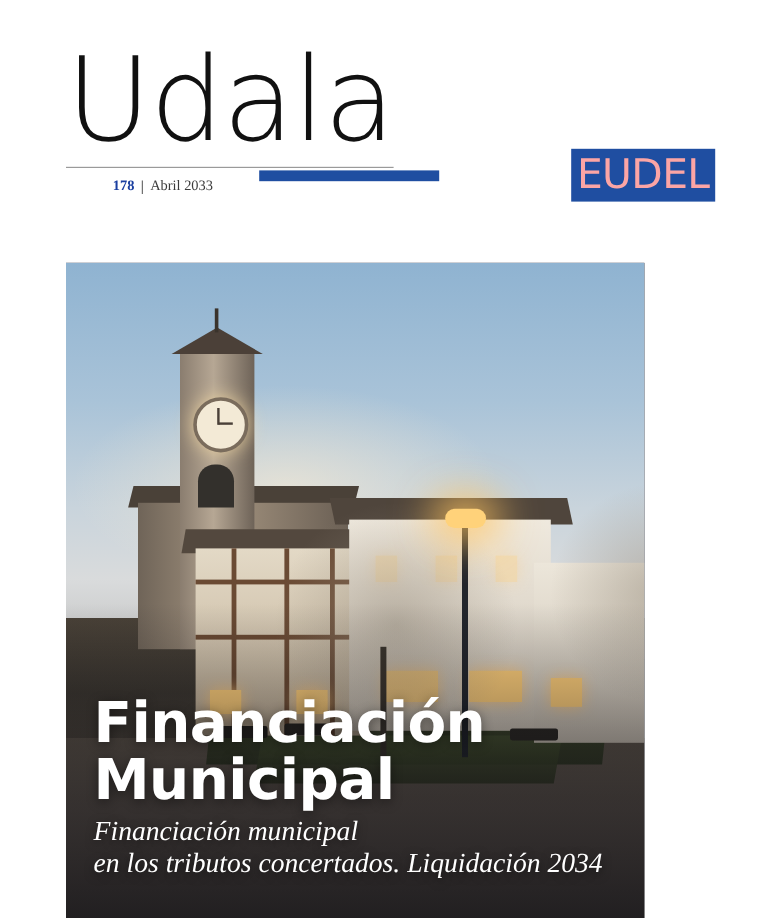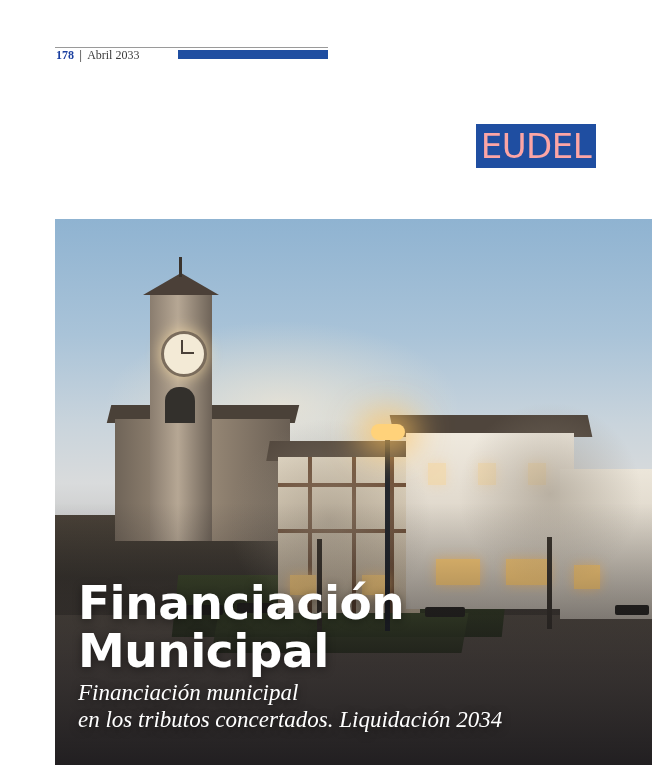--- a/index.html
+++ b/index.html
@@ -50,21 +50,22 @@
   .issue-rule-top {
     margin-top: 9px;
     border-top: 1px solid #9a9a9a;
     width: 273px;
   }
   .issue-line {
     position: relative;
     width: 273px;
     height: 22px;
     display: flex;
-    align-items: flex-start;
+    align-items: flex-end;
+    margin-left: 38px;
   }
   .issue-num {
     font-family: "Liberation Serif", serif;
     font-weight: bold;
     font-size: 12px;
     color: #1a3fa0;
     margin-right: 5px;
     margin-left: 1px;
   }
   .issue-sep {
@@ -105,21 +106,21 @@
     font-size: 34px;
     letter-spacing: -0.5px;
     line-height: 1;
   }
 
   
   .cover {
     position: absolute;
     left: 55px;
     top: 219px;
-    width: 597px;
+    width: 482px;
     height: 546px;
     overflow: hidden;
     background: #1b2230;
   }
   .sky {
     position: absolute;
     left: 0; top: 0; right: 0;
     height: 330px;
     background: linear-gradient(to bottom, #8fb3d1 0%, #a9c3d8 35%, #c9d4dc 62%, #d9dbdc 80%, #c3c3c2 100%);
   }
@@ -326,20 +327,21 @@
     margin: 0;
     text-shadow: 0 2px 8px rgba(0,0,0,0.5);
   }
 </style>
 </head>
 <body>
 
 <div class="page">
 
   <div class="masthead">
+    <div class="logo-word">Udala</div>
     <div class="issue-rule-top"></div>
     <div class="issue-line">
       <span class="issue-num">178</span>
       <span class="issue-sep">|</span>
       <span class="issue-date">Abril 2033</span>
       <span class="issue-bar"></span>
     </div>
   </div>
 
   <div class="eudel">

